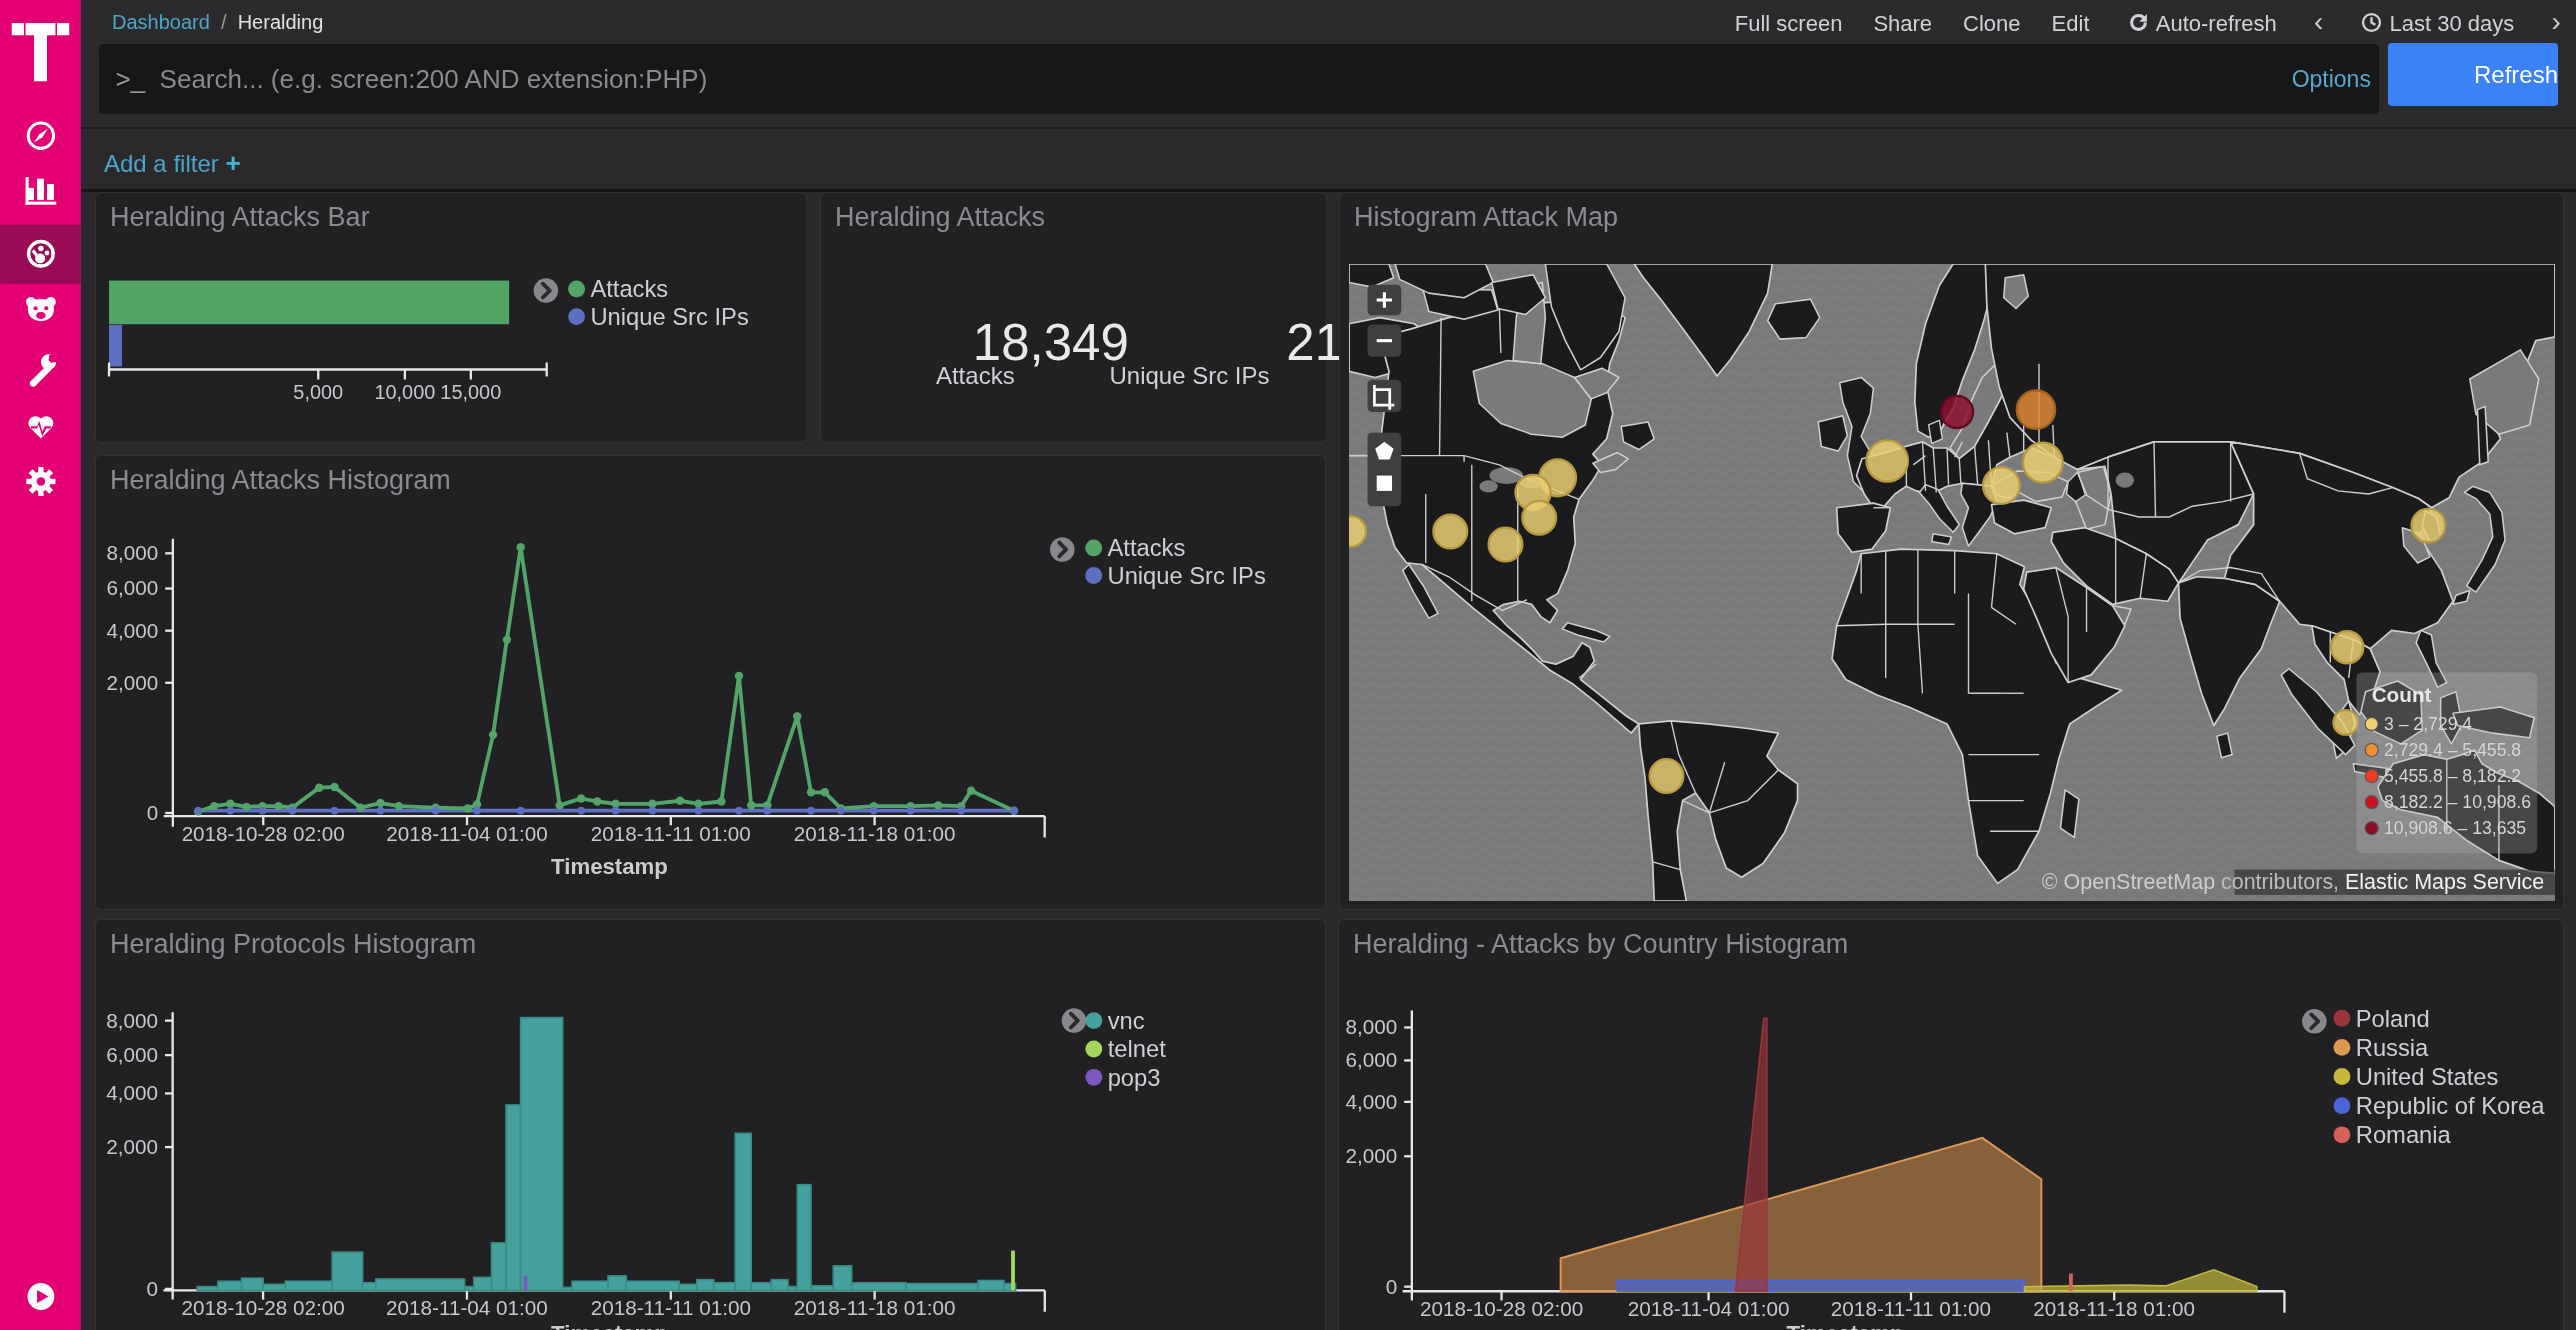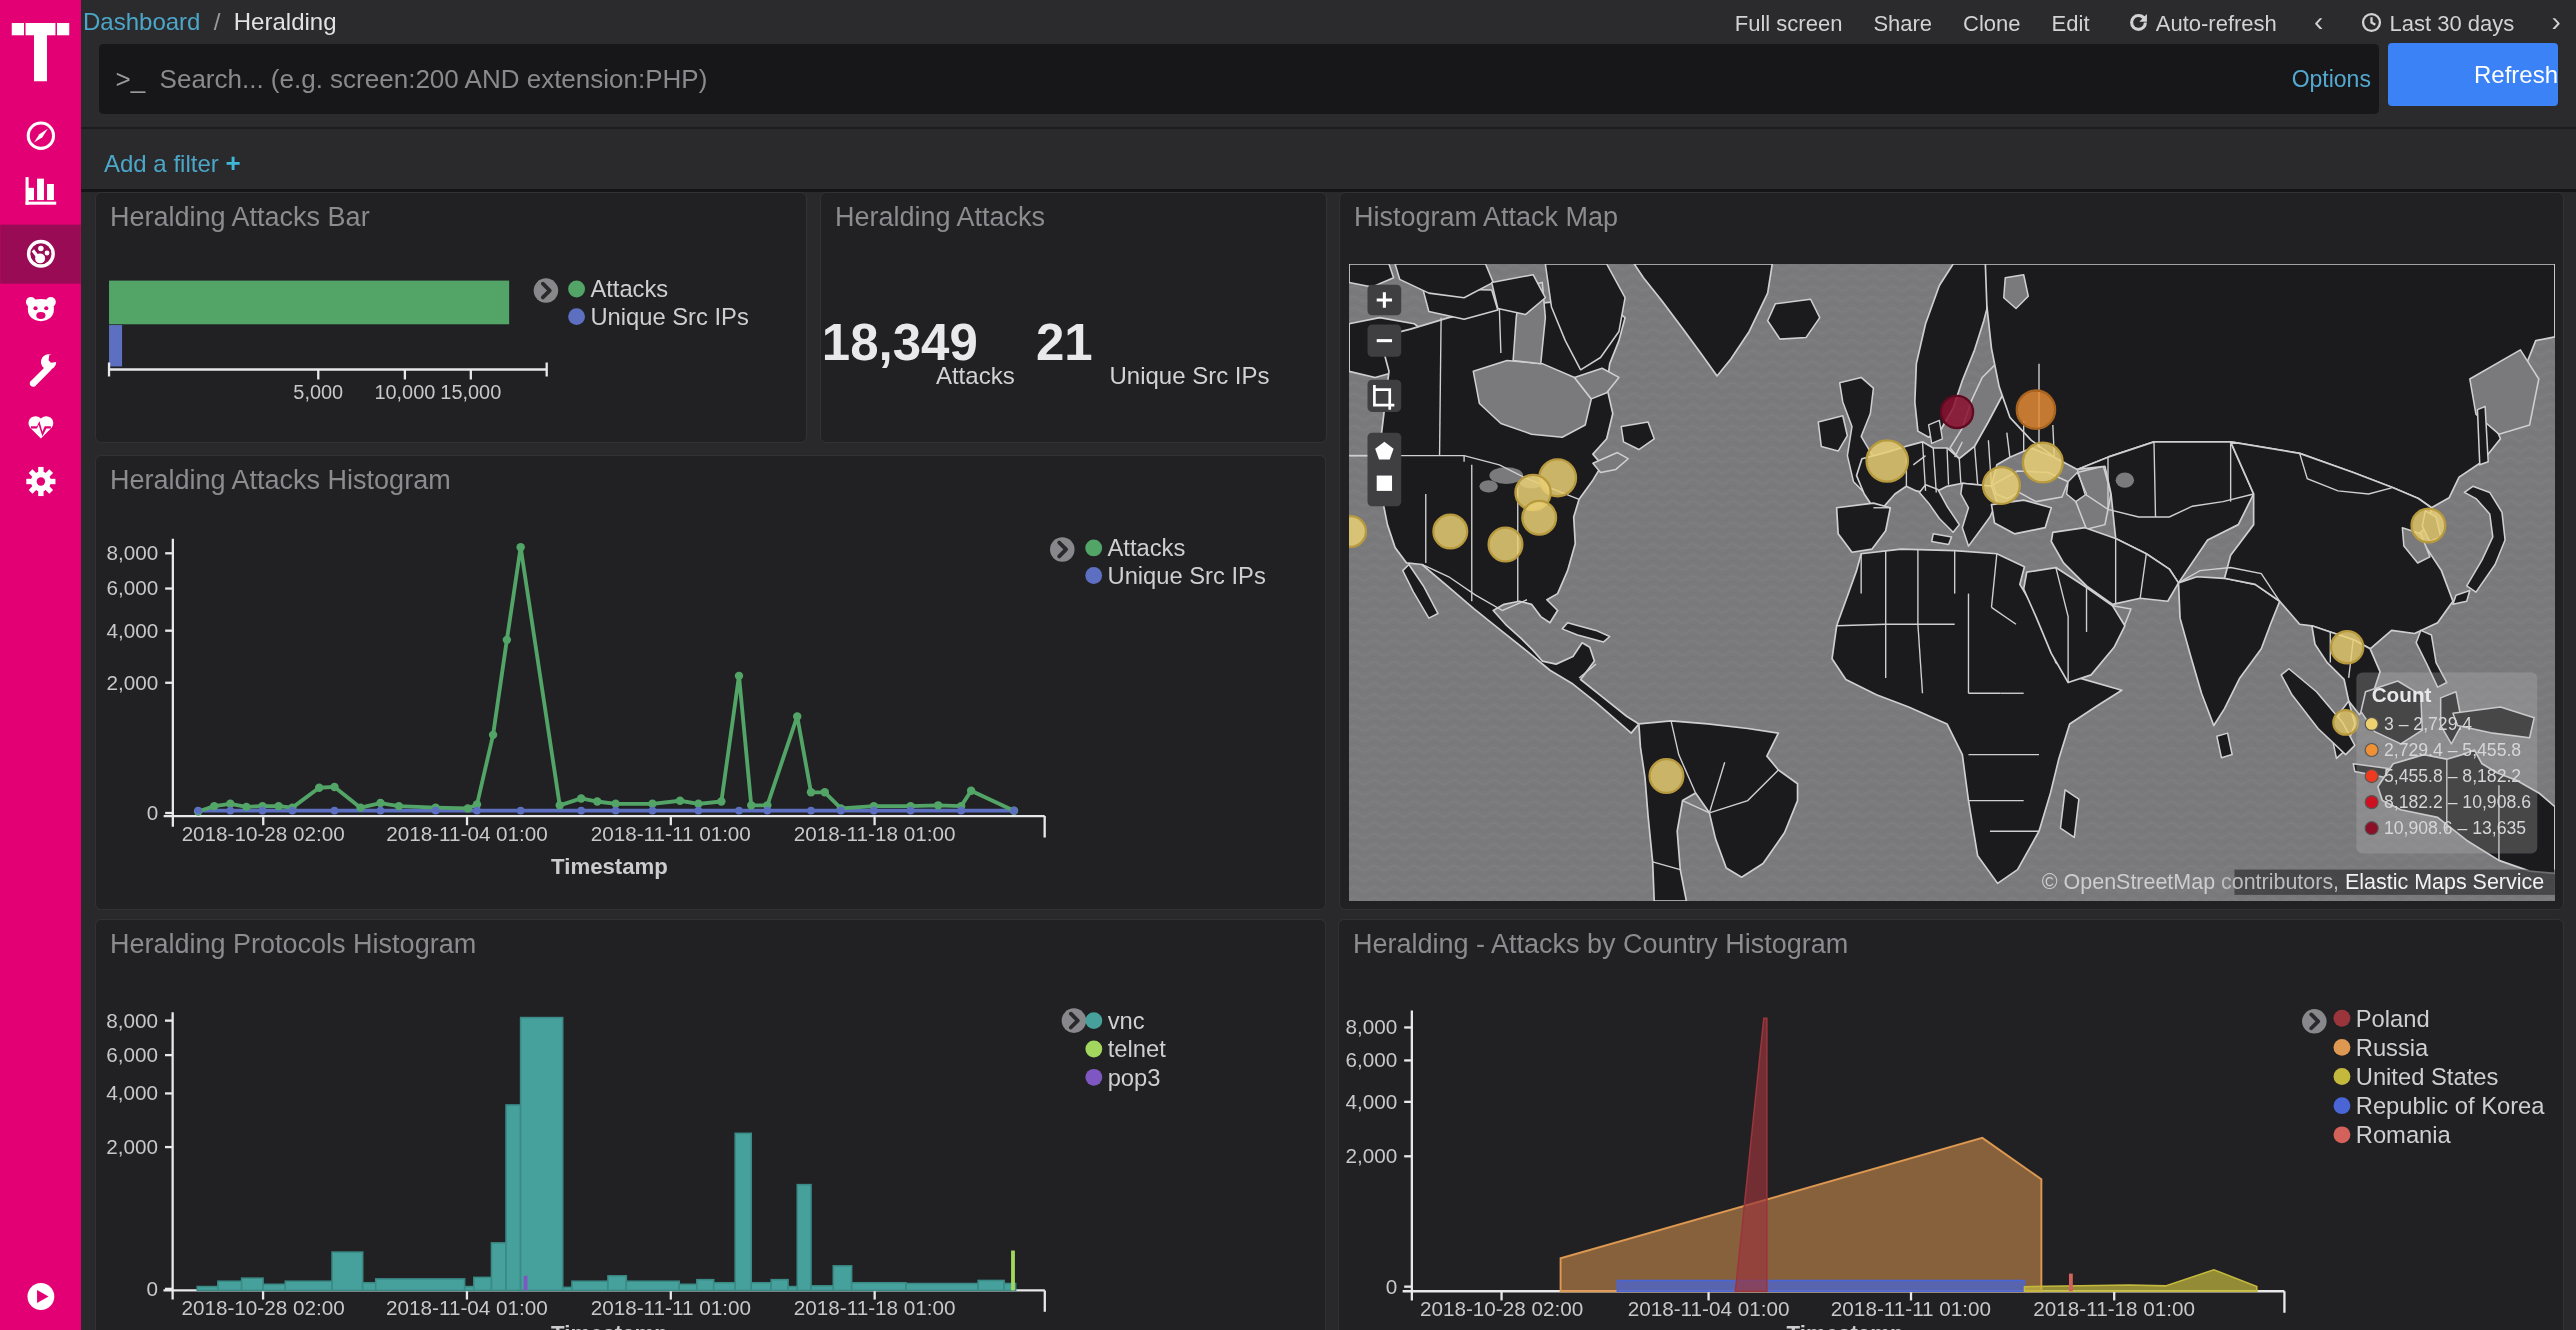--- a/index.html
+++ b/index.html
@@ -1,36 +1,36 @@
 <!DOCTYPE html>
 <html style="font-size:12.3px"><head><meta charset="utf-8"><style>
 
 html,body{margin:0;padding:0;}
 body{width:2576px;height:1331px;overflow:hidden;background:#29292b;
  font-family:"Liberation Sans",sans-serif;position:relative;}
 .abs{position:absolute;}
 .sidebar{left:0;top:0;width:81px;height:1331px;background:#e20074;}
 .topnav{left:81px;top:0;right:0;height:44px;background:#2b2b2d;}
-.crumb{position:absolute;left:2px;top:0;height:28px;line-height:44px;font-size:24px;color:#d9d9dc;}
+.crumb{position:absolute;left:31px;top:0;height:28px;line-height:44px;font-size:20px;color:#d9d9dc;}
 .crumb a{color:#4ba6c9;text-decoration:none;}
 .navmenu{position:absolute;right:15.3px;top:0;height:44px;line-height:44px;font-size:22px;color:#d2d2d6;}
 .navmenu span{margin-left:31px;}
 .searchrow{left:81px;top:44px;right:0;height:83px;background:#2b2b2d;border-bottom:2.3px solid #1d1d20;}
 .searchbox{position:absolute;left:17.6px;top:0px;width:2280px;height:70px;background:#17171a;border-radius:4.6px;}
 .prompt{position:absolute;left:17px;top:0;height:70px;line-height:70px;color:#9b9b9f;font-size:26px;}
 .placeholder{position:absolute;left:61px;top:0;height:70px;line-height:70px;color:#8a8a8e;font-size:26px;}
 .options{position:absolute;right:7.7px;top:0;height:70px;line-height:70px;color:#54a9d0;font-size:23px;margin-left:20px;}
 .refresh{position:absolute;left:2307px;top:-0.8px;width:170px;height:63px;background:#3b82f6;border-radius:4px;
  color:#fff;font-size:24px;text-align:right;line-height:63px;}
 .filterrow{left:81px;top:130px;right:0;height:59px;background:#2a2a2c;border-bottom:3.8px solid #151517;}
 .addfilter{position:absolute;left:23px;top:0;height:59px;line-height:67px;font-size:24px;color:#4ba6c9;}
 .addfilter b{color:#3fb8d8;font-size:26px;}
 .panel{position:absolute;background:#212124;border:1.5px solid #323236;border-radius:6.1px;box-sizing:border-box;}
 .ptitle{position:absolute;left:14px;top:9.2px;font-size:27px;color:#8b8b90;white-space:nowrap;}
-.metricnum{position:absolute;font-weight:700;font-size:51px;color:#e9e9eb;text-align:left;width:307px;}
+.metricnum{position:absolute;font-weight:400;font-size:51px;color:#e9e9eb;text-align:right;width:307px;}
 .metriclab{position:absolute;font-size:24px;color:#d2d2d6;text-align:center;width:307px;}
 svg text{font-family:"Liberation Sans",sans-serif;}
 
 </style></head><body>
 
 <div class="abs sidebar">
 <svg width="81" height="1331" style="position:absolute;left:0;top:0" viewBox="0 0 105 1736">
 <g fill="#fff">
 <rect x="15" y="30" width="16" height="16"></rect>
         <rect x="74" y="30" width="16" height="16"></rect>

